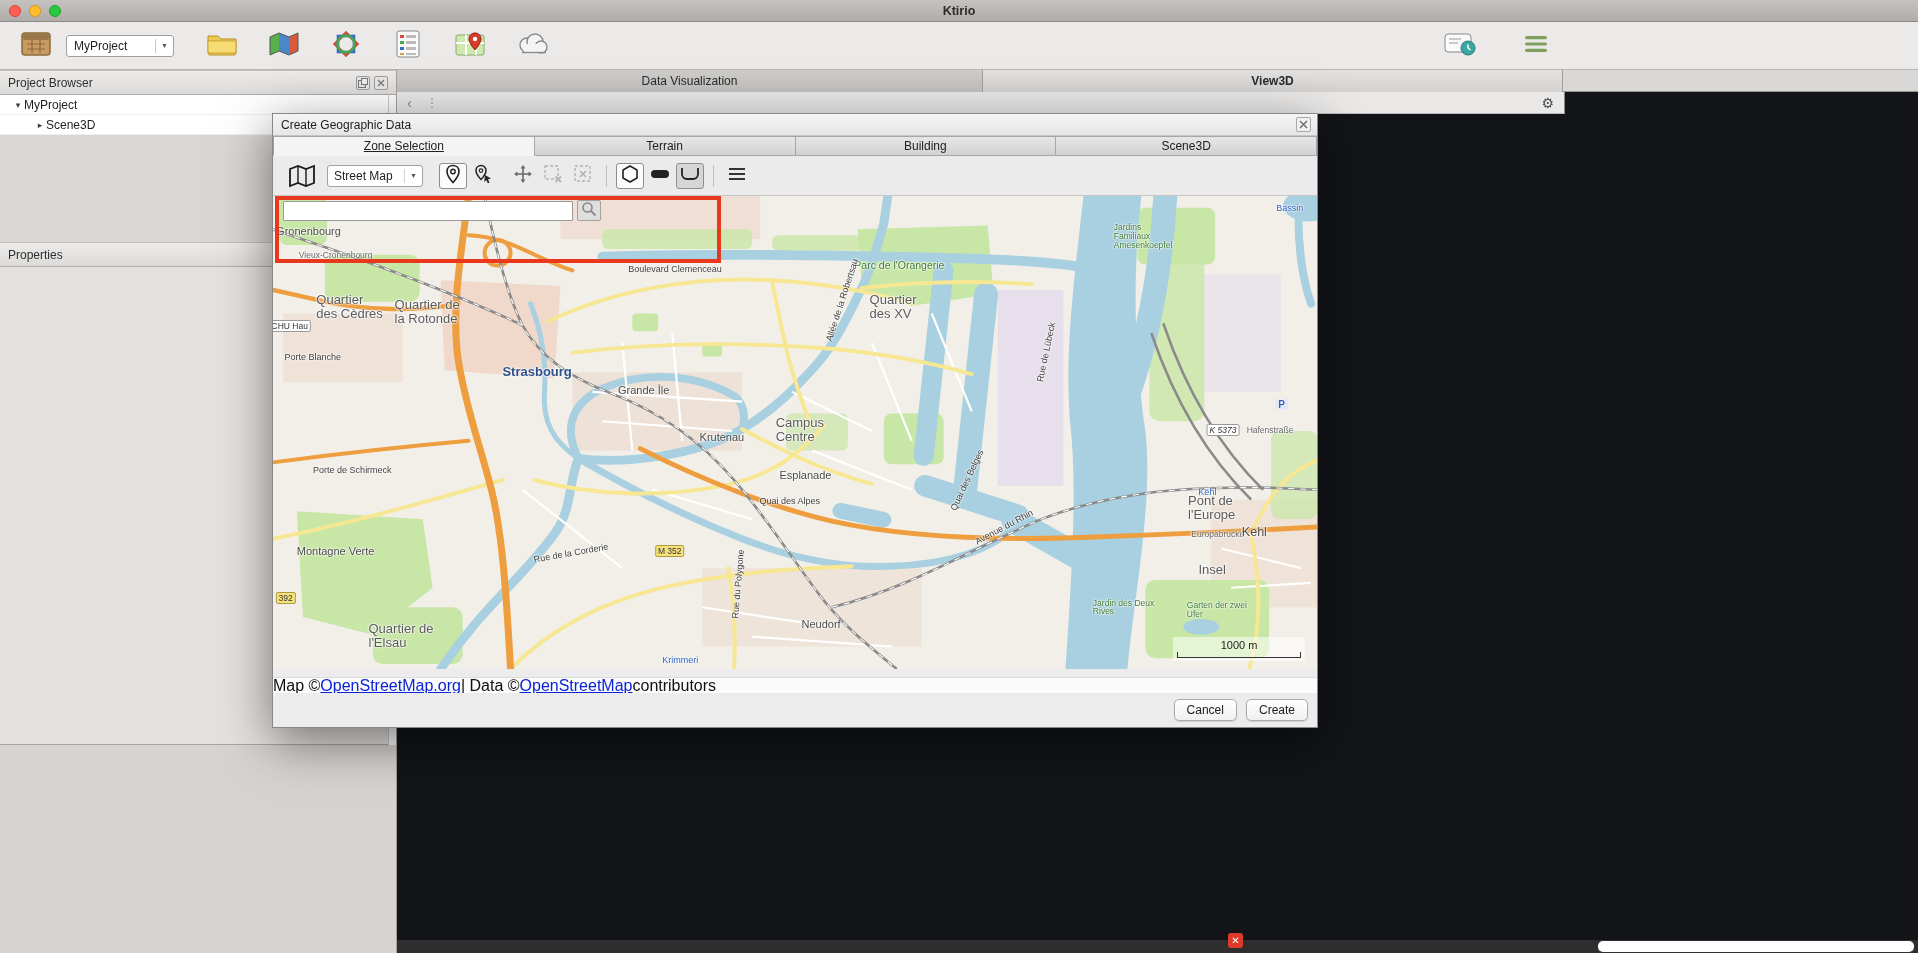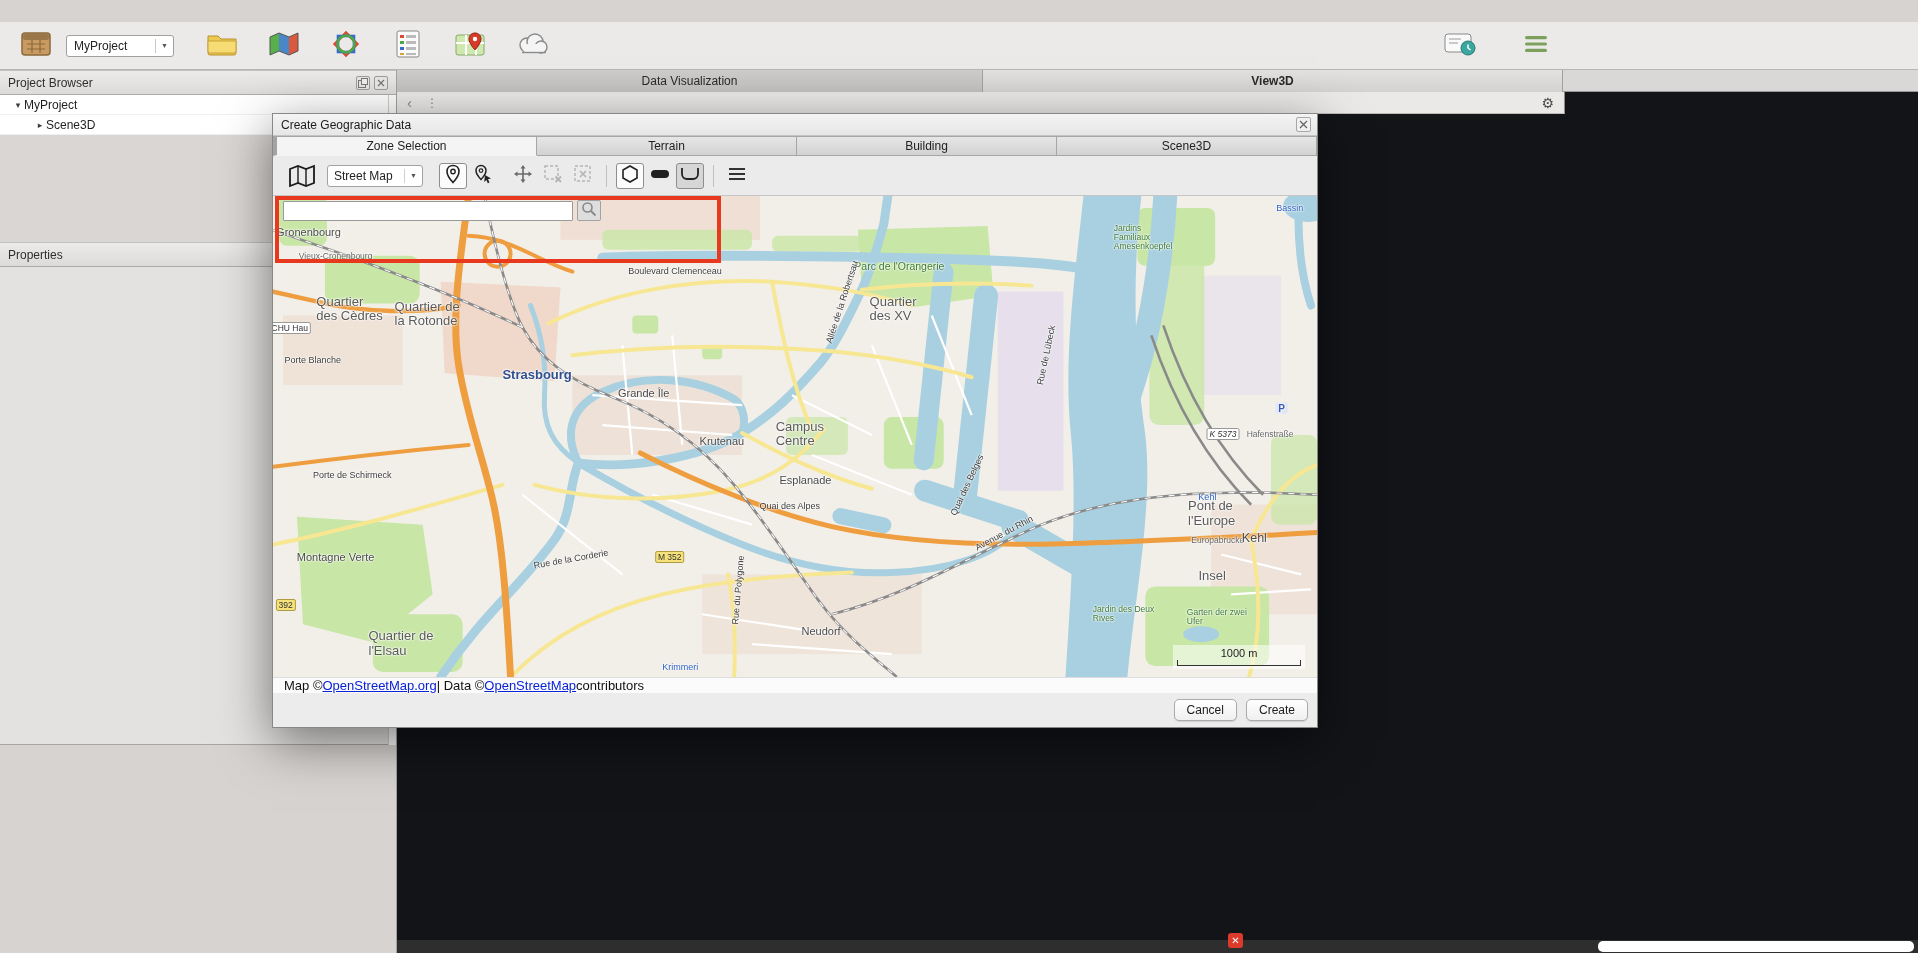--- a/index.html
+++ b/index.html
@@ -63,21 +63,21 @@
   
   .dialog { position:absolute; left:272px; top:113px; width:1046px; height:615px; background:#ececec;
     border:1px solid #8a8886; box-shadow:0 14px 48px rgba(0,0,0,.5); z-index:10; display:flex; flex-direction:column; }
   .dlg-titlebar { height:22px; background:linear-gradient(#f4f4f4,#e6e6e6); border-bottom:1px solid #c4c4c4;
     display:flex; align-items:center; padding:0 6px 0 8px; font-size:12px; color:#1c1c1c; }
   .dlg-close { margin-left:auto; width:15px; height:15px; border:1px solid #a8a8a8; border-radius:2px; background:#f0f0f0;
     display:flex; align-items:center; justify-content:center; }
   .dlg-tabs { height:20px; display:flex; background:#e0e0e0; }
   .dlg-tab { flex:1; display:flex; align-items:center; justify-content:center; font-size:12px; color:#222;
     background:linear-gradient(#e6e6e6,#d2d2d2); border:1px solid #a6a6a6; border-left:none; }
-  .dlg-tab:first-child { border-left:4px solid #a3a3a3; }
+  .dlg-tab:first-child { border-left:1px solid #a3a3a3;text-decoration:underline; }
   .dlg-tab.sel { background:#f4f4f4; border-bottom:1px solid #f4f4f4; }
   .dlg-toolbar { height:40px; background:#ebebeb; border-bottom:1px solid #c6c6c6; display:flex; align-items:center; position:relative; }
   .mt-book { margin-left:14px; display:flex; }
   .basemap-select { margin-left:10px; width:96px; height:22px; background:#fff; border:1px solid #a2a2a2; border-radius:3px;
     position:relative; display:flex; align-items:center; padding-left:6px; font-size:12px; color:#222; }
   .basemap-select .arrow { position:absolute; right:5px; font-size:7px; color:#555; }
   .basemap-select .sepline { position:absolute; right:17px; top:3px; bottom:3px; width:1px; background:#d0d0d0; }
   .tb-btn { width:28px; height:26px; display:flex; align-items:center; justify-content:center; border:1px solid transparent; border-radius:3px; }
   .tb-btn.checked { border-color:#8e8e8e; background:#fbfbfb; }
   .tb-btn.pressed { border-color:#8e8e8e; background:#d6d6d6; }
@@ -107,33 +107,41 @@
   .search-overlay { position:absolute; left:10px; top:4px; display:flex; align-items:center; z-index:20; }
   .search-input { width:290px; height:20px; border:1px solid #9a9a9a; background:#fff; font-size:12px; padding:0 5px;
     font-family:"Liberation Sans",sans-serif; border-radius:1px; }
   .search-btn { width:24px; height:21px; margin-left:4px; background:#dedede; border:1px solid #a2a2a2; border-radius:2px;
     display:flex; align-items:center; justify-content:center; }
 
   .scalebar { position:absolute; right:12px; bottom:8px; width:132px; background:rgba(255,255,255,.55); padding:2px 4px 3px; z-index:15; }
   .scalebar .txt { text-align:center; font-size:11px; color:#222; }
   .scalebar .bracket { height:6px; border-left:1.5px solid #333; border-right:1.5px solid #333; border-bottom:1.5px solid #333; margin-top:1px; }
 
-  .attribution { height:16px; background:#fbfbfb; display:flex; align-items:center; font-size:13px; color:#111; padding-left:11px; border-top:1px solid #ddd; }
+  .attribution { height:16px; background:#fbfbfb; display:flex; align-items:center; font-size:16px; color:#111; padding-left:0; border-top:1px solid #ddd;margin-top:8px; }
   .attribution a { color:#0b23d6; text-decoration:underline; }
 
   .dlg-footer { height:34px; display:flex; align-items:center; justify-content:flex-end; gap:9px; padding-right:9px; background:#ececec; }
   .dlg-btn { min-width:58px; height:22px; background:linear-gradient(#ffffff,#f0f0f0); border:1px solid #ababab; border-radius:5px;
     font-size:12px; color:#1c1c1c; display:flex; align-items:center; justify-content:center; padding:0 12px;
     box-shadow:0 1px 1px rgba(0,0,0,.12); }
 </style>
 </head>
 <body>
 
 <div class="app">
 
+  <div class="titlebar">
+    <div class="traffic">
+      <div class="tl red"></div>
+      <div class="tl yel"></div>
+      <div class="tl grn"></div>
+    </div>
+    <div class="win-title">Ktirio</div>
+  </div>
 
   <div class="app-toolbar">
     <div class="tool-btn">
       <span><svg width="34" height="30" viewBox="0 0 34 30">
             <rect x="3" y="4" width="28" height="22" rx="3" fill="#c99b62" stroke="#8a6a3a" stroke-width="1.5"></rect>
             <rect x="4" y="5" width="26" height="6" rx="2" fill="#9a7648"></rect>
             <path d="M8 15 h18 M8 20 h18 M13 11 v13 M21 11 v13" stroke="#8a6a3a" stroke-width="1.2" fill="none"></path>
           </svg></span>
     </div>
     <div class="proj-select">

